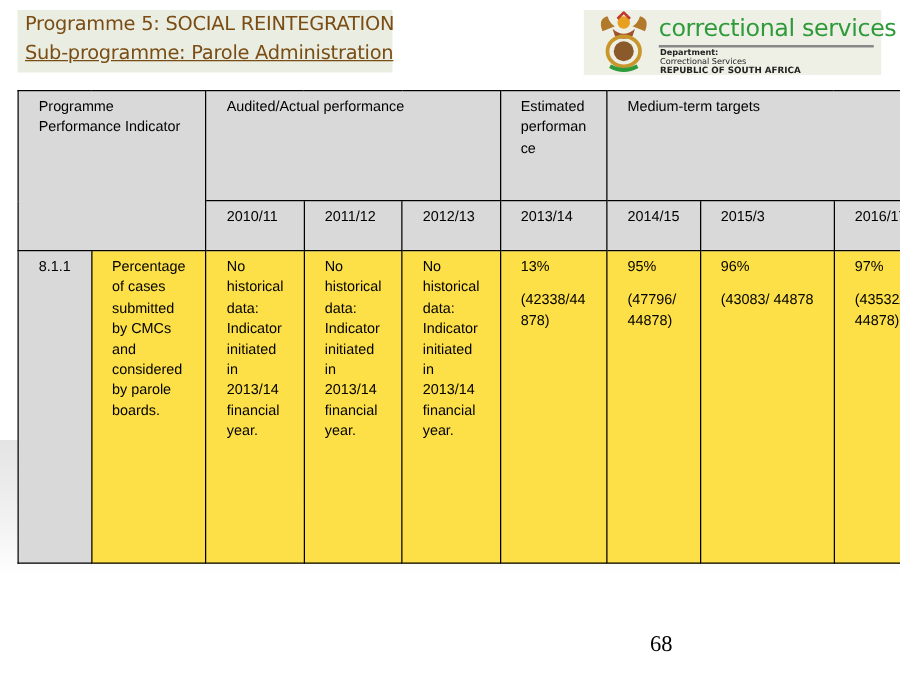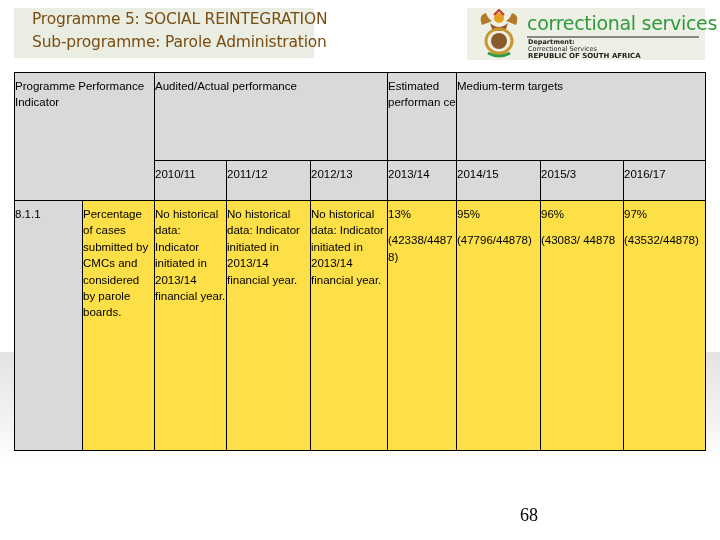--- a/index.html
+++ b/index.html
@@ -10,21 +10,21 @@
   }
   .band {
     position:absolute; left:0; top:352px; width:720px; height:110px;
     background:linear-gradient(to bottom, #e4e4e4 0%, #f2f2f2 60%, #ffffff 100%);
   }
   .title-box {
     position:absolute; left:14px; top:8px; width:300px; height:50px;
     background:#eaede1;
   }
   .title-line {
-    position:absolute; left:32px; font-size:15.5px; color:#7a4d14;
+    position:absolute; left:20px; font-size:15.5px; color:#7a4d14;
     font-family:"DejaVu Sans", sans-serif; white-space:nowrap; letter-spacing:-0.2px;
   }
   .logo-box {
     position:absolute; left:467px; top:8px; width:238px; height:52px;
     background:#eef0e6;
   }
   .emblem { position:absolute; left:476px; top:9px; width:46px; height:50px; }
   .logo-brand {
     position:absolute; left:527px; top:12px; font-size:19px; color:#2e9a3a;
     font-family:"DejaVu Sans", sans-serif; white-space:nowrap; letter-spacing:-0.3px;
@@ -35,38 +35,38 @@
     font-family:"DejaVu Sans", sans-serif; line-height:7px;text-align:center;
   }
 
   table.ppi {
     position:absolute; left:14px; top:72px;
     border-collapse:collapse; table-layout:fixed;
     font-size:11.5px; color:#000;
   }
   table.ppi td {
     border:1px solid #000; vertical-align:top;
-    padding:5px 0; line-height:16.4px;
+    padding:5px 16px; line-height:16.4px;
   }
   .gray { background:#d9d9d9; }
   .white { background:#fde047; }
   .page-num {
     position:absolute; left:520px; top:505px; font-size:18px;
     font-family:"Liberation Serif", serif; color:#000000;
   }
   .gap { height:10px; }
 </style>
 </head>
 <body>
 
 <div class="band"></div>
 
 <div class="title-box"></div>
 <div class="title-line" style="top:10px;">Programme 5: SOCIAL REINTEGRATION</div>
-<div class="title-line" style="top:33px;">Sub-programme: Parole Administration</div>
+<div class="title-line" style="top:33px;text-decoration:underline;">Sub-programme: Parole Administration</div>
 
 <div class="logo-box"></div>
 <svg class="emblem" viewBox="0 0 46 50">
   <path d="M6 16 Q2 6 10 4 Q12 10 16 12 Z" fill="#b07a2a"></path>
   <path d="M40 16 Q44 6 36 4 Q34 10 30 12 Z" fill="#b07a2a"></path>
   <circle cx="23" cy="9" r="5" fill="#e8a020"></circle>
   <path d="M18 6 L23 1 L28 6" stroke="#c0392b" stroke-width="2" fill="none"></path>
   <path d="M14 14 Q23 22 32 14 L30 20 Q23 24 16 20 Z" fill="#a0522d"></path>
   <ellipse cx="23" cy="32" rx="13" ry="12" fill="none" stroke="#c8962a" stroke-width="3"></ellipse>
   <ellipse cx="23" cy="32" rx="8" ry="8" fill="#8b5a2b"></ellipse>

